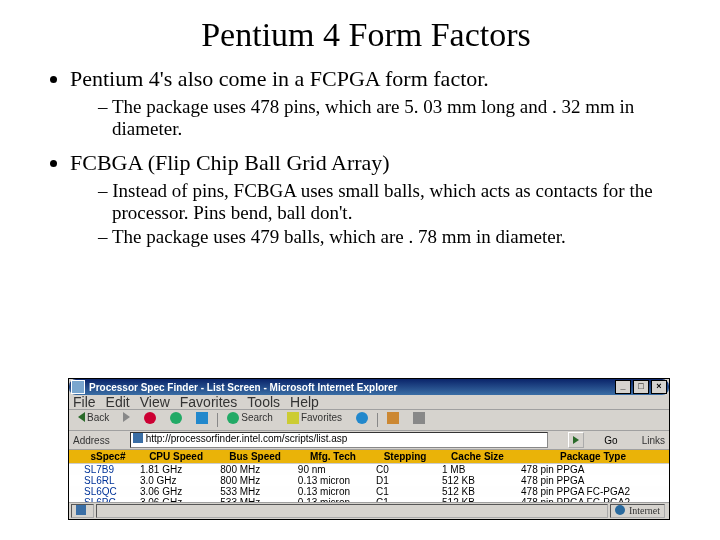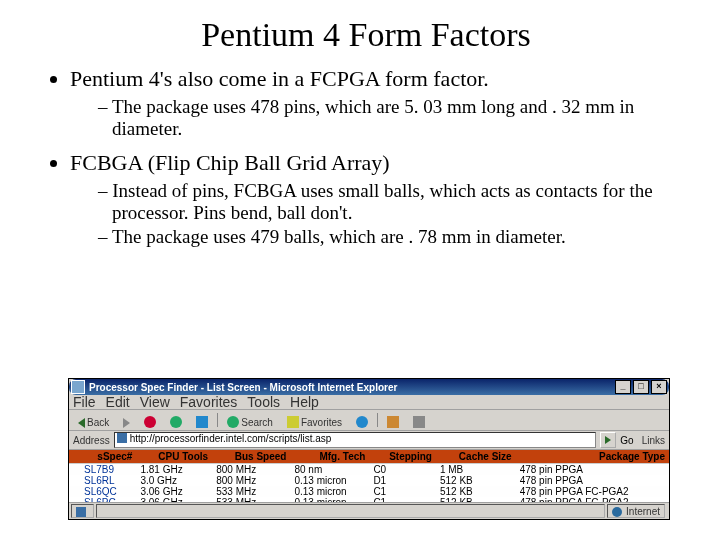--- a/index.html
+++ b/index.html
@@ -113,21 +113,21 @@
     padding: 0 4px;
     border-bottom: 1px solid #a0a0a0;
     background: #d6d3ce;
     font-size: 10px;
     color: #333;
   }
   .toolbar .btn {
     height: 16px;
     padding: 0 4px;
     display: flex;
-    align-items: flex-end;
+    align-items: flex-start;
     gap: 2px;
     border: 1px solid transparent;
   }
   .tbicon {
     width: 12px; height: 12px;
     display: inline-block;
   }
   .arrow-left {
     width: 0; height: 0;
     border-top: 5px solid transparent;
@@ -148,21 +148,21 @@
   .home { background: #28c; }
   .search { background: #2a6; }
   .fav { background: #cc3; }
   .hist { background: #28c; }
   .mail { background: #c83; }
   .print { background: #888; }
   .addrbar {
     height: 18px;
     display: flex;
     align-items: center;
-    gap: 4px;
+    gap: 20px;
     padding: 0 4px;
     border-bottom: 1px solid #a0a0a0;
     background: #d6d3ce;
     font-size: 10px;
   }
   .addr-label { color: #333; }
   .addr-box {
     flex: 1;
     height: 14px;
     background: #fff;
@@ -192,26 +192,26 @@
     overflow: hidden;
   }
   table.spec {
     width: 100%;
     border-collapse: collapse;
     font-family: Tahoma, Geneva, sans-serif;
     font-size: 10px;
     color: #000;
   }
   table.spec th {
-    text-align: right;
+    text-align: center;
     font-weight: bold;
     border-bottom: 1px solid #ccc;
     padding: 1px 4px;
     white-space: nowrap;
-    background: #c2410c;
+    background: #eab308;
   }
   table.spec td {
     padding: 0 4px;
     white-space: nowrap;
   }
   table.spec td.link { color: #003399; }
   table.spec tr.row td { background: #fff; }
   table.spec tr.row:nth-child(odd) td { background: #fefefe; }
   .leftstripe {
     width: 3px;
@@ -226,22 +226,23 @@
     align-items: center;
     font-size: 10px;
     color: #333;
     padding: 0 2px;
   }
   .statusbar .pane {
     border: 1px inset #aaa;
     height: 12px;
     margin-right: 2px;
     display: flex;
-    align-items: flex-end;
-    padding: 0 4px;
+    align-items: flex-start;
+    padding: 0 4px;
+    font-family: Liberation Serif, serif;
   }
   .statusbar .pane.main { flex: 1; }
   .globe {
     width: 10px; height: 10px;
     background: #2a6a9e;
     border-radius: 50%;
     margin-right: 4px;
   }
 </style>
 </head>
@@ -331,35 +332,35 @@
         </div>
       <span>Go</span>
       <span class="links-label">Links</span>
     </div>
     <div class="content">
       <table class="spec">
         <thead>
           <tr>
             <th class="leftstripe"></th>
             <th>sSpec#</th>
-            <th>CPU Tools</th>
+            <th>CPU Speed</th>
             <th>Bus Speed</th>
             <th>Mfg. Tech</th>
             <th>Stepping</th>
             <th>Cache Size</th>
             <th>Package Type</th>
           </tr>
         </thead>
         <tbody id="spec-body">
             <tr class="row">
               <td class="leftstripe"></td>
               <td class="link">SL7B9</td>
               <td>1.81 GHz</td>
               <td>800 MHz</td>
-              <td>80 nm</td>
+              <td>90 nm</td>
               <td>C0</td>
               <td>1 MB</td>
               <td>478 pin PPGA</td>
             </tr>
             <tr class="row">
               <td class="leftstripe"></td>
               <td class="link">SL6RL</td>
               <td>3.0 GHz</td>
               <td>800 MHz</td>
               <td>0.13 micron</td>

